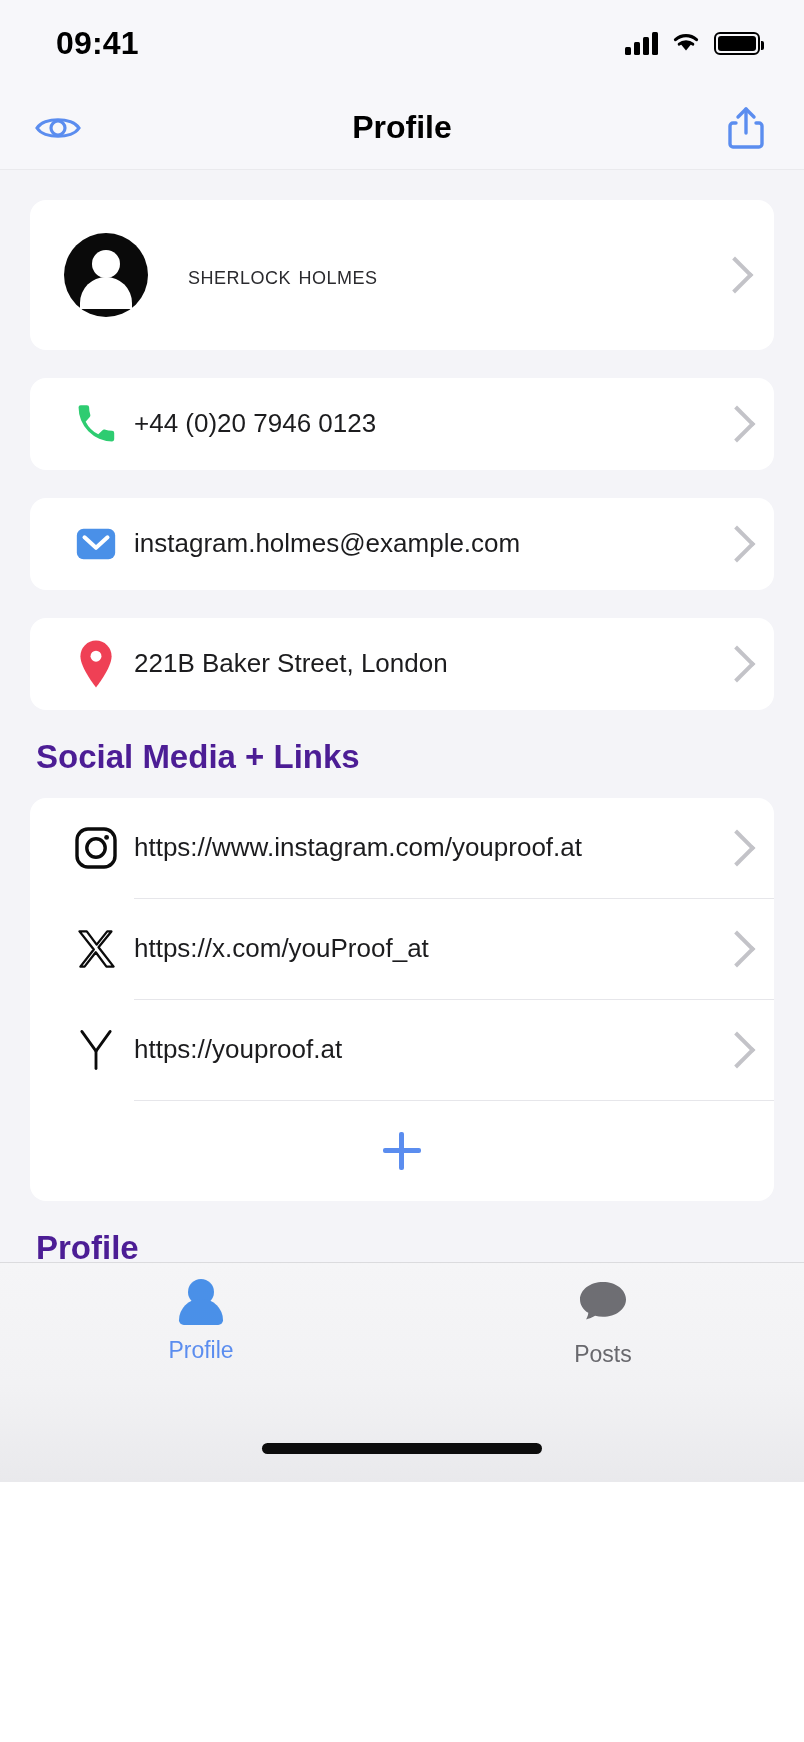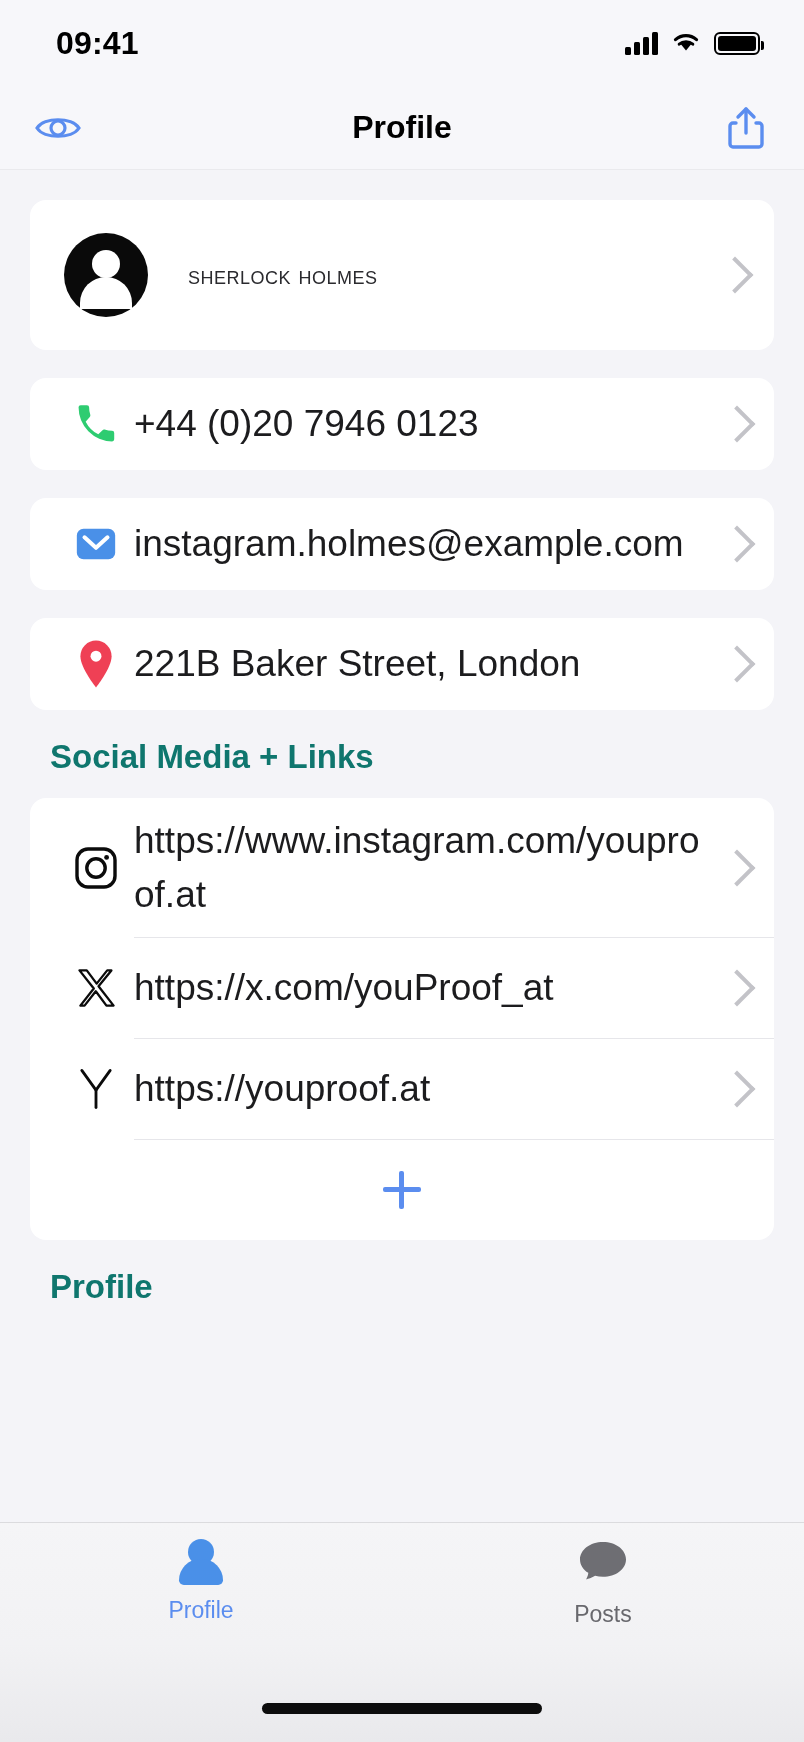--- a/index.html
+++ b/index.html
@@ -4,21 +4,21 @@
 <style>
   * { box-sizing: border-box; margin: 0; padding: 0; }
   html, body {
     width: 804px; height: 1742px;
     font-family: "Liberation Sans", sans-serif;
     background: #ffffff;
     overflow: hidden;
   }
   .phone {
     position: relative;
-    width: 804px; height: 1742px;
+    width: 804px; height: 1482px;
     background: #f4f4f8;
     overflow: hidden;
     padding-left: 8px;
   }
 
   
   .statusbar {
     position: absolute; top: 0; left: 0; right: 0;
     height: 86px;
     background: #f7f7fa;
@@ -78,21 +78,21 @@
     min-height: 92px;
     padding: 0 24px 0 28px;
     position: relative;
   }
   .row-icon {
     width: 76px; min-width: 76px;
     display: flex; align-items: center; justify-content: center;
   }
   .row-text {
     flex: 1;
-    font-size: 37px; color: #1c1c1e;
+    font-size: 26px; color: #1c1c1e;
     line-height: 1.45;
     padding-right: 10px;
     word-break: break-word;
   }
   .chev {
     width: 26px; min-width: 26px; height: 26px;
     border-right: 4px solid #c3c3c8;
     border-bottom: 4px solid #c3c3c8;
     transform: rotate(-45deg);
     margin-left: 6px;
@@ -118,22 +118,22 @@
     flex: 1;
     margin-left: 40px;
     font-size: 25px; color: #2a2a2e;
     font-variant: small-caps;
     text-transform: lowercase;
     letter-spacing: 0.5px;
   }
 
   
   .section-title {
-    font-size: 33px; font-weight: 700; color: #0f766e;
-    margin: 16px 0 22px 20px;
+    font-size: 33px; font-weight: 700; color: #4c1d95;
+    margin: 16px 0 22px 6px;
   }
 
   
   .link-row { min-height: 100px; padding: 16px 24px 16px 28px; align-items: center; justify-content: flex-end; }
   .divider {
     height: 1px; background: #e6e6ea;
     margin-left: 104px; margin-right: 0;
   }
   .plus-row {
     display: flex; align-items: center; justify-content: center;

